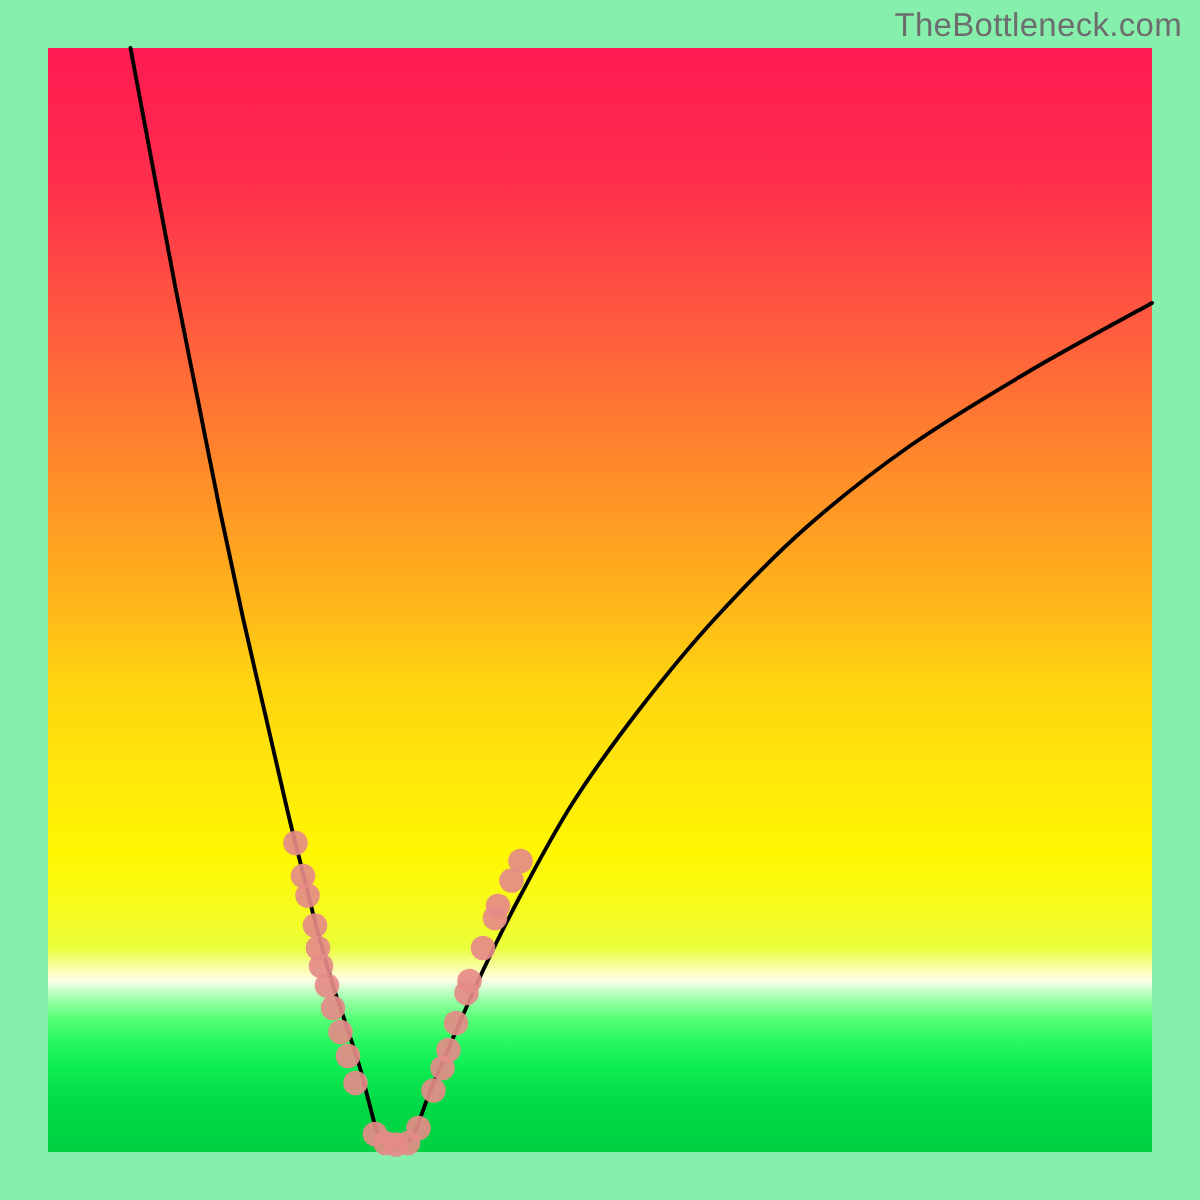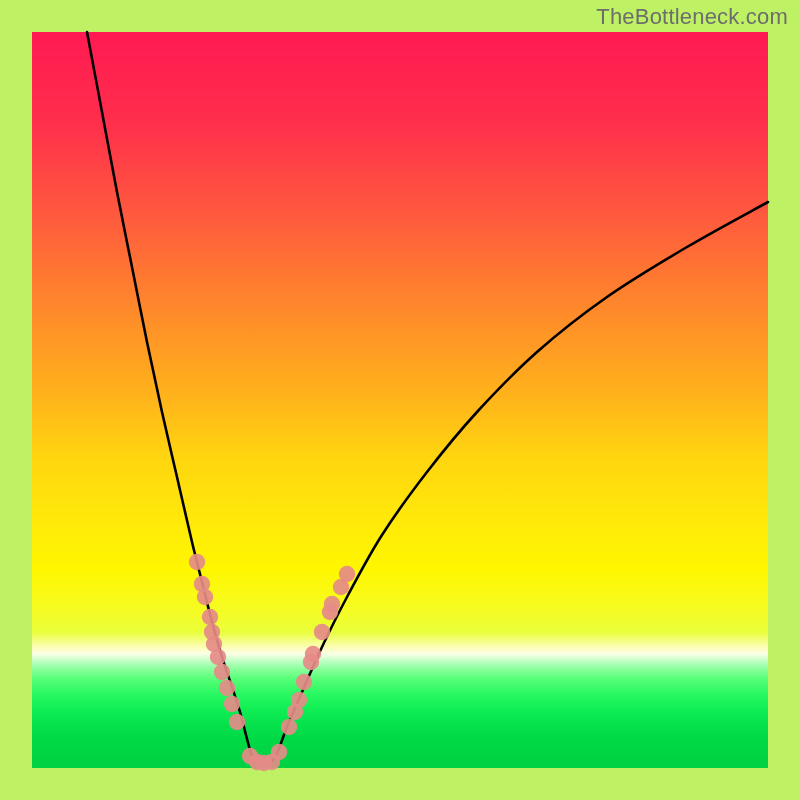--- a/index.html
+++ b/index.html
@@ -10,21 +10,21 @@
     background: #000;
     overflow: hidden;
     font-family: Arial, Helvetica, sans-serif;
   }
   .frame {
     position: absolute;
     top: 0;
     left: 0;
     width: 800px;
     height: 800px;
-    background: #bef264;
+    background: #86efac;
   }
   .plot-area {
     position: absolute;
     top: 32px;
     left: 32px;
     width: 736px;
     height: 736px;
     background: linear-gradient(
       to bottom,
       #ff1a52 0%,

